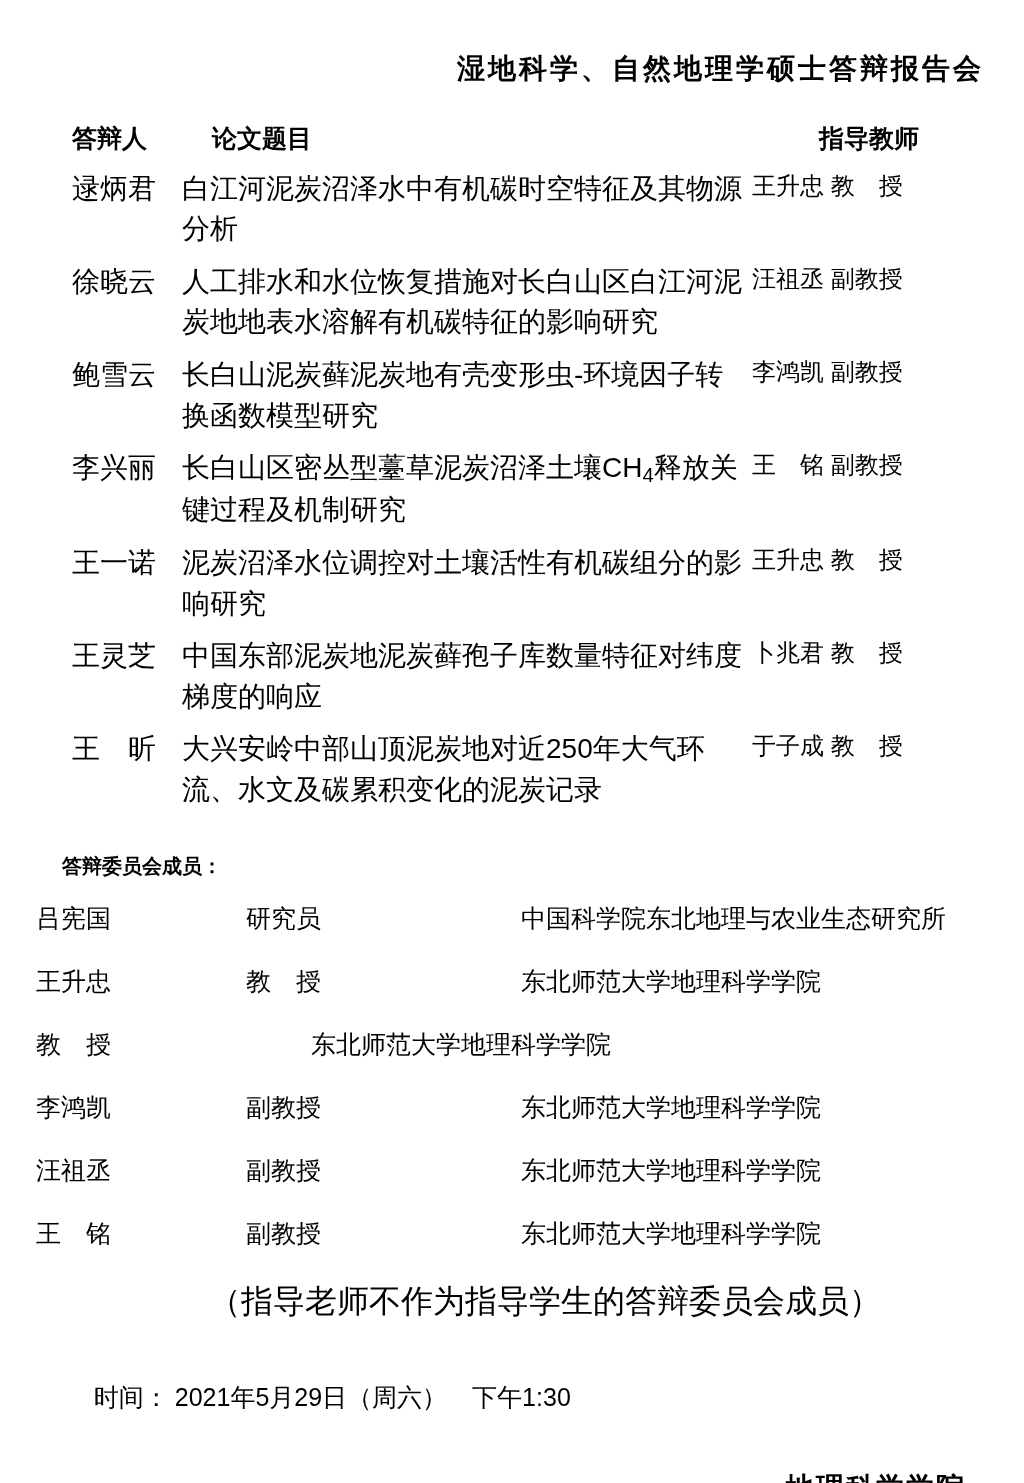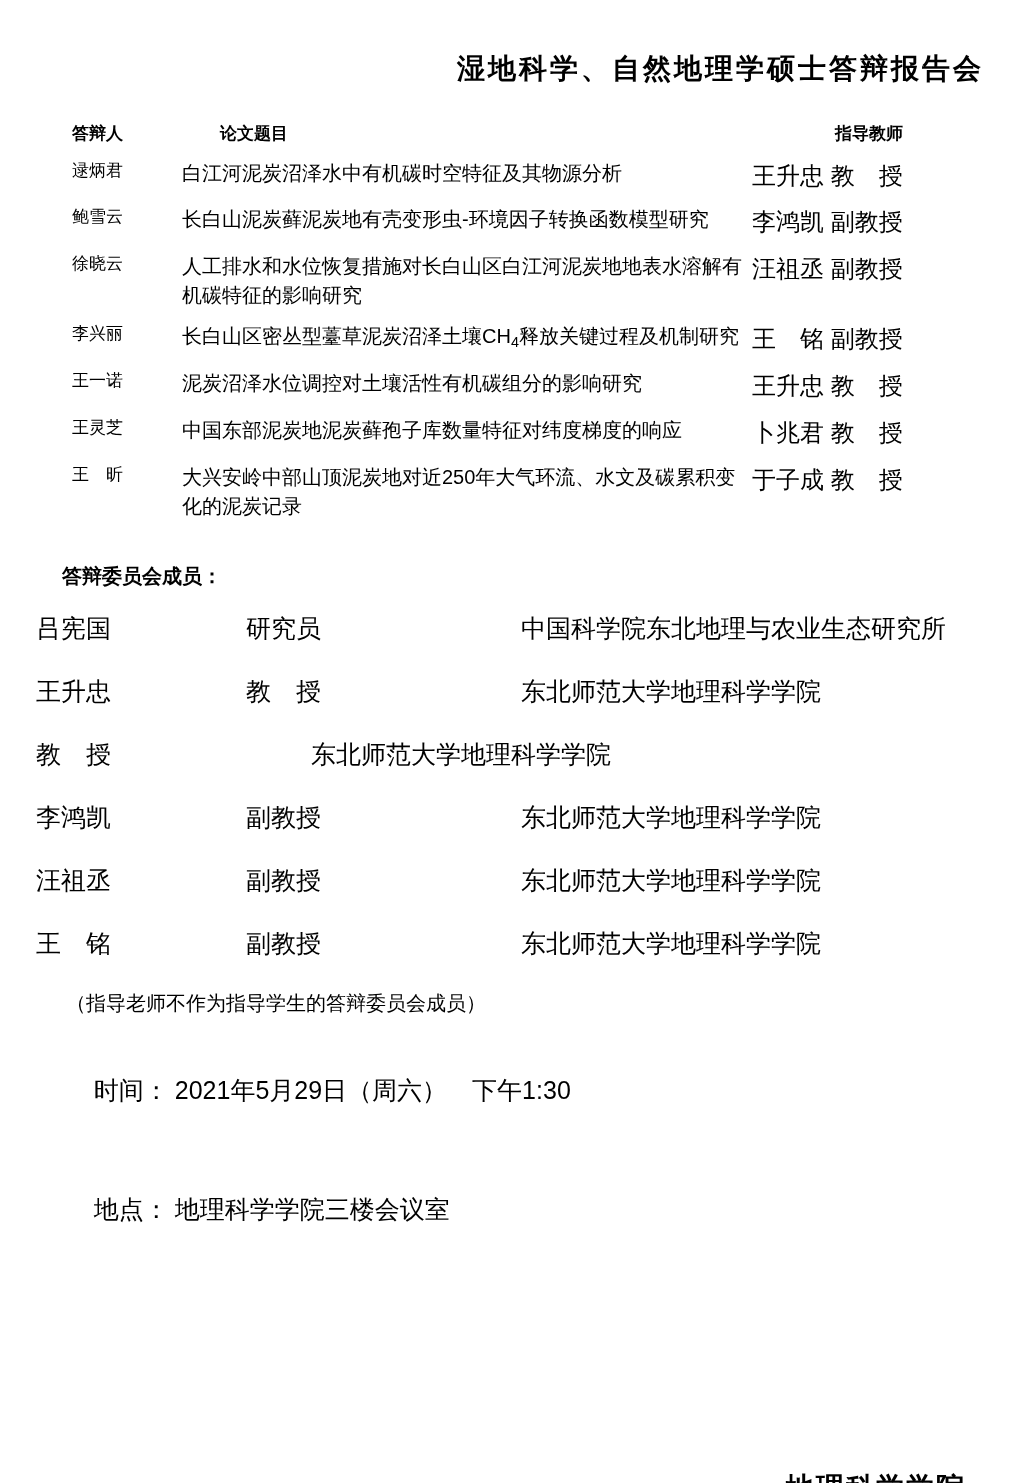--- a/index.html
+++ b/index.html
@@ -35,46 +35,45 @@
     line-height: 1.2;
     white-space: nowrap;
   }
 
   
   .defense-head {
     display: flex;
     margin: 36px 0 0 0;
     padding: 0 60px 0 72px;
     font-weight: bold;
-    font-size: 17px;
-    gap: 8px;
+    font-size: 25px;
   }
   .defense-head .col-name { width: 140px; flex: 0 0 140px; }
   .defense-head .col-title { flex: 1 1 auto; text-align: left; padding-right: 30px;}
   .defense-head .col-adviser { width: 190px; flex: 0 0 190px; text-align: center; }
 
   .defense-rows {
     margin-top: 14px;
     padding: 0 22px 0 72px;
   }
   .defense-row {
     display: flex;
     align-items: flex-start;
     margin-bottom: 12px;
   }
   .defense-row .d-name {
     width: 110px;
     flex: 0 0 110px;
-    font-size: 17px;
+    font-size: 28px;
     line-height: 1.45;
     white-space: pre;
   }
   .defense-row .d-topic {
     flex: 1 1 auto;
-    font-size: 20px;
+    font-size: 28px;
     line-height: 1.45;
     padding-right: 10px;
     max-width: 560px;
   }
   .defense-row .d-adviser {
     width: 180px;
     flex: 0 0 180px;
     font-size: 24px;
     line-height: 1.45;
     white-space: pre;
@@ -96,23 +95,24 @@
     display: flex;
     align-items: baseline;
     margin-bottom: 30px;
     font-size: 25px;
   }
   .committee-row .c-name { width: 210px; flex: 0 0 210px; white-space: pre; }
   .committee-row .c-rank { width: 275px; flex: 0 0 275px; white-space: pre; }
   .committee-row .c-org { flex: 1 1 auto; }
 
   .note {
-    font-size: 20px;
+    font-size: 32px;
     padding-left: 66px;
     margin-top: 4px;
+    text-align: center;
   }
 
   
   .info-line {
     font-size: 25px;
     font-weight: normal;
     padding-left: 66px;
     margin-top: 28px;
     white-space: pre;
   }
@@ -149,32 +149,32 @@
 
   <div class="defense-rows">
 
     <div class="defense-row">
       <div class="d-name">逯炳君</div>
       <div class="d-topic">白江河泥炭沼泽水中有机碳时空特征及其物源分析</div>
       <div class="d-adviser">王升忠 教　授</div>
     </div>
 
     <div class="defense-row">
+      <div class="d-name">徐晓云</div>
+      <div class="d-topic">人工排水和水位恢复措施对长白山区白江河泥炭地地表水溶解有机碳特征的影响研究</div>
+      <div class="d-adviser">汪祖丞 副教授</div>
+    </div>
+
+    <div class="defense-row">
       <div class="d-name">鲍雪云</div>
       <div class="d-topic">长白山泥炭藓泥炭地有壳变形虫-环境因子转换函数模型研究</div>
       <div class="d-adviser">李鸿凯 副教授</div>
     </div>
 
     <div class="defense-row">
-      <div class="d-name">徐晓云</div>
-      <div class="d-topic">人工排水和水位恢复措施对长白山区白江河泥炭地地表水溶解有机碳特征的影响研究</div>
-      <div class="d-adviser">汪祖丞 副教授</div>
-    </div>
-
-    <div class="defense-row">
       <div class="d-name">李兴丽</div>
       <div class="d-topic"><span>长白山区密丛型薹草泥炭沼泽土壤CH</span><span class="sub">4</span><span>释放关键过程及机制研究</span></div>
       <div class="d-adviser">王　铭 副教授</div>
     </div>
 
     <div class="defense-row">
       <div class="d-name">王一诺</div>
       <div class="d-topic">泥炭沼泽水位调控对土壤活性有机碳组分的影响研究</div>
       <div class="d-adviser">王升忠 教　授</div>
     </div>

